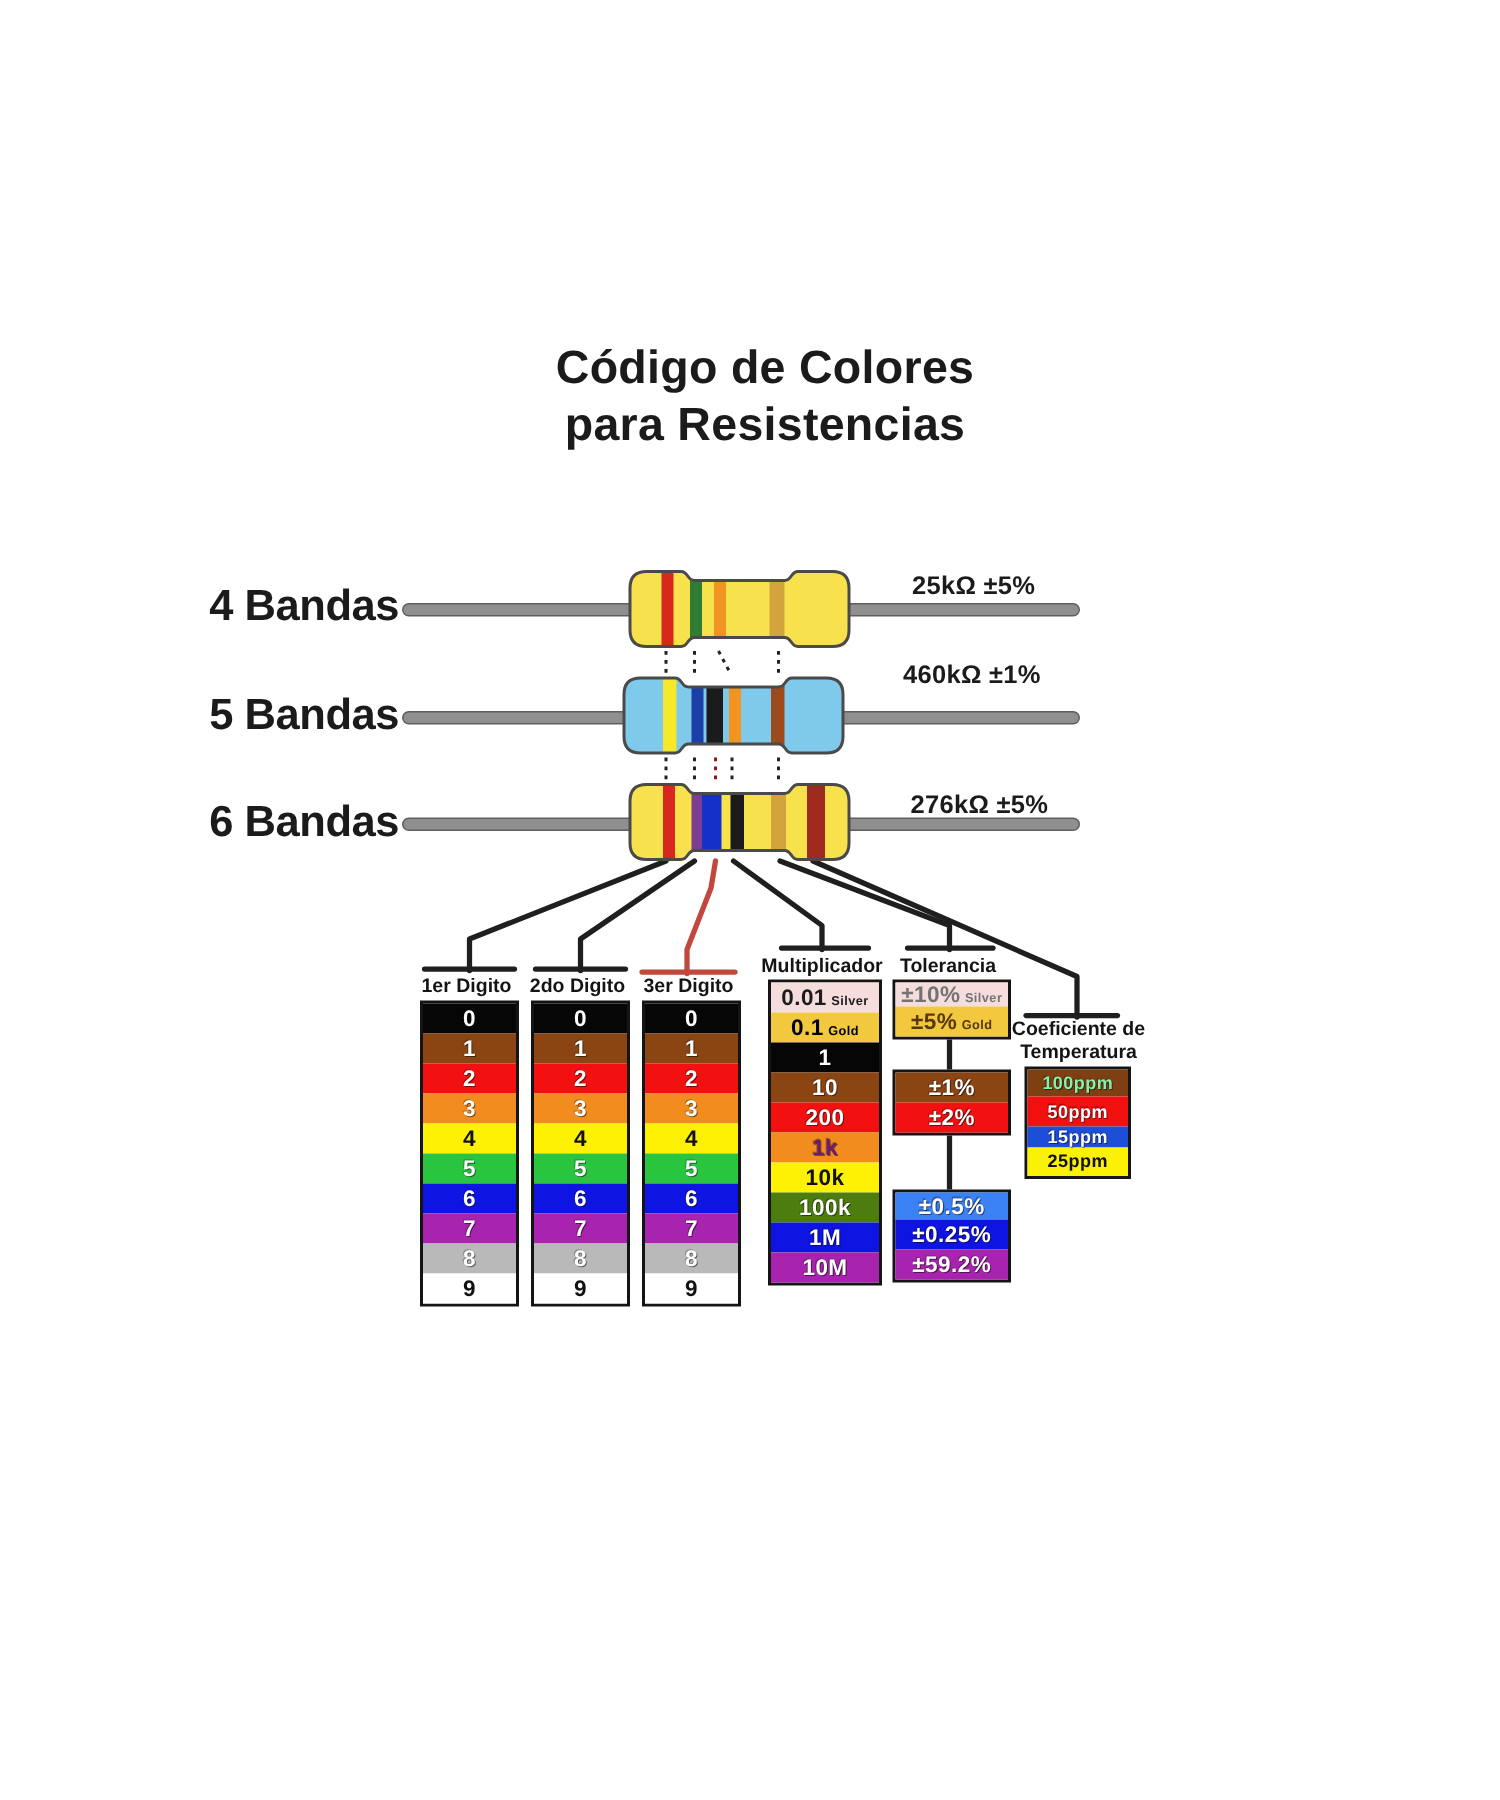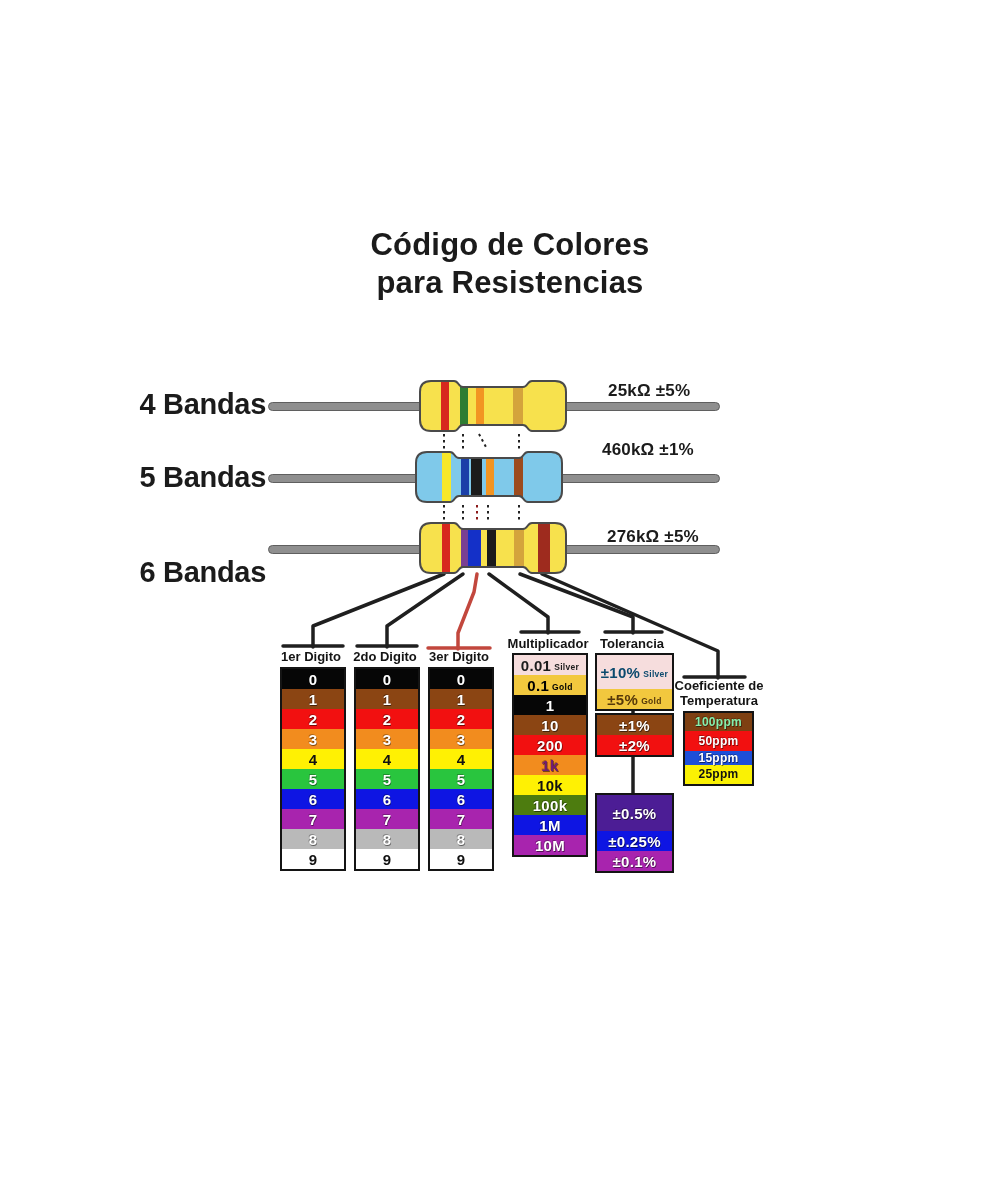--- a/index.html
+++ b/index.html
@@ -106,21 +106,21 @@
       <rect x="28" y="2" width="9" height="50" fill="#F7E829" clip-path="url(#clipres1)"></rect>
       <rect x="47" y="2" width="8" height="50" fill="#1B3FA8" clip-path="url(#clipres1)"></rect>
       <rect x="57" y="2" width="11" height="50" fill="#1B1B1B" clip-path="url(#clipres1)"></rect>
       <rect x="72" y="2" width="8" height="50" fill="#F29422" clip-path="url(#clipres1)"></rect>
       <rect x="100" y="2" width="9" height="50" fill="#9C4B1E" clip-path="url(#clipres1)"></rect>
       <path d="M13,2 H36 C41,2 40,8 45,8 H105 C110,8 109,2 114,2 H137 Q148,2 148,13 V41 Q148,52 137,52 H114 C109,52 110,46 105,46 H45 C40,46 41,52 36,52 H13 Q2,52 2,41 V13 Q2,2 13,2 Z" fill="none" stroke="#4a4a4a" stroke-width="2"></path>
     </svg>
   <div class="res-value" style="left:602px;top:440px">460kΩ ±1%</div>
 </div>
 <div>
-  <div class="res-label" style="top:556px">6 Bandas</div>
+  <div class="res-label" style="top:532px">6 Bandas</div>
   <div class="wire" style="top:545px"></div>
   <svg id="res2" class="res-svg" style="left:418px;top:521px" width="150" height="54" viewBox="0 0 150 54">
       <clipPath id="clipres2">
         <path d="M13,2 H36 C41,2 40,8 45,8 H105 C110,8 109,2 114,2 H137 Q148,2 148,13 V41 Q148,52 137,52 H114 C109,52 110,46 105,46 H45 C40,46 41,52 36,52 H13 Q2,52 2,41 V13 Q2,2 13,2 Z"></path>
       </clipPath>
       <path d="M13,2 H36 C41,2 40,8 45,8 H105 C110,8 109,2 114,2 H137 Q148,2 148,13 V41 Q148,52 137,52 H114 C109,52 110,46 105,46 H45 C40,46 41,52 36,52 H13 Q2,52 2,41 V13 Q2,2 13,2 Z" fill="#F7E14D"></path>
       <rect x="24" y="2" width="8" height="50" fill="#D7281E" clip-path="url(#clipres2)"></rect>
       <rect x="43" y="2" width="8" height="50" fill="#7A3F92" clip-path="url(#clipres2)"></rect>
       <rect x="50" y="2" width="13" height="50" fill="#1430C8" clip-path="url(#clipres2)"></rect>
       <rect x="69" y="2" width="9" height="50" fill="#1B1B1B" clip-path="url(#clipres2)"></rect>
@@ -265,46 +265,46 @@
         <span class="otl">1M</span>
       </div>
       <div class="crow " style="height:20px;background:#A824AE;color:#FFFFFF">
         <span class="otl">10M</span>
       </div>
     </div>
   </div>
 <div id="tol-table">
     <div class="tbl-header" style="left:582px;top:636px;width:100px">Tolerancia</div>
     <div class="color-col" style="left:595px;top:653px;width:75px">
-      <div class="crow " style="height:34px;background:#F6DDDD;color:#0c4a6e">
+      <div class="crow " style="height:16px;background:#F6DDDD;color:#737373">
         <span>±10%</span>
         <span class="sfx">Silver</span>
       </div>
       <div class="crow " style="height:20px;background:#F2C83E;color:#56390A">
         <span>±5%</span>
         <span class="sfx">Gold</span>
       </div>
     </div>
     <div class="color-col" style="left:595px;top:713px;width:75px">
       <div class="crow " style="height:20px;background:#8B4513;color:#FFFFFF">
         <span class="otl">±1%</span>
       </div>
       <div class="crow " style="height:20px;background:#F21010;color:#FFFFFF">
         <span class="otl">±2%</span>
       </div>
     </div>
     <div class="color-col" style="left:595px;top:793px;width:75px">
-      <div class="crow " style="height:36px;background:#4c1d95;color:#FFFFFF">
+      <div class="crow " style="height:18px;background:#3b82f6;color:#FFFFFF">
         <span class="otl">±0.5%</span>
       </div>
       <div class="crow " style="height:20px;background:#0E15E3;color:#FFFFFF">
         <span class="otl">±0.25%</span>
       </div>
       <div class="crow " style="height:20px;background:#A824AE;color:#FFFFFF">
-        <span class="otl">±0.1%</span>
+        <span class="otl">±59.2%</span>
       </div>
     </div>
   </div>
 
 <div class="tbl-header" style="left:654px;top:678px;width:130px">Coeficiente de</div>
 <div class="tbl-header" style="left:654px;top:693px;width:130px">Temperatura</div>
 <div id="tempco-table">
     <div class="color-col" style="left:683px;top:711px;width:67px">
       <div class="crow tempco-row" style="height:18px;background:#7E4012;color:#86efac">
         <span class="otl">100ppm</span>

